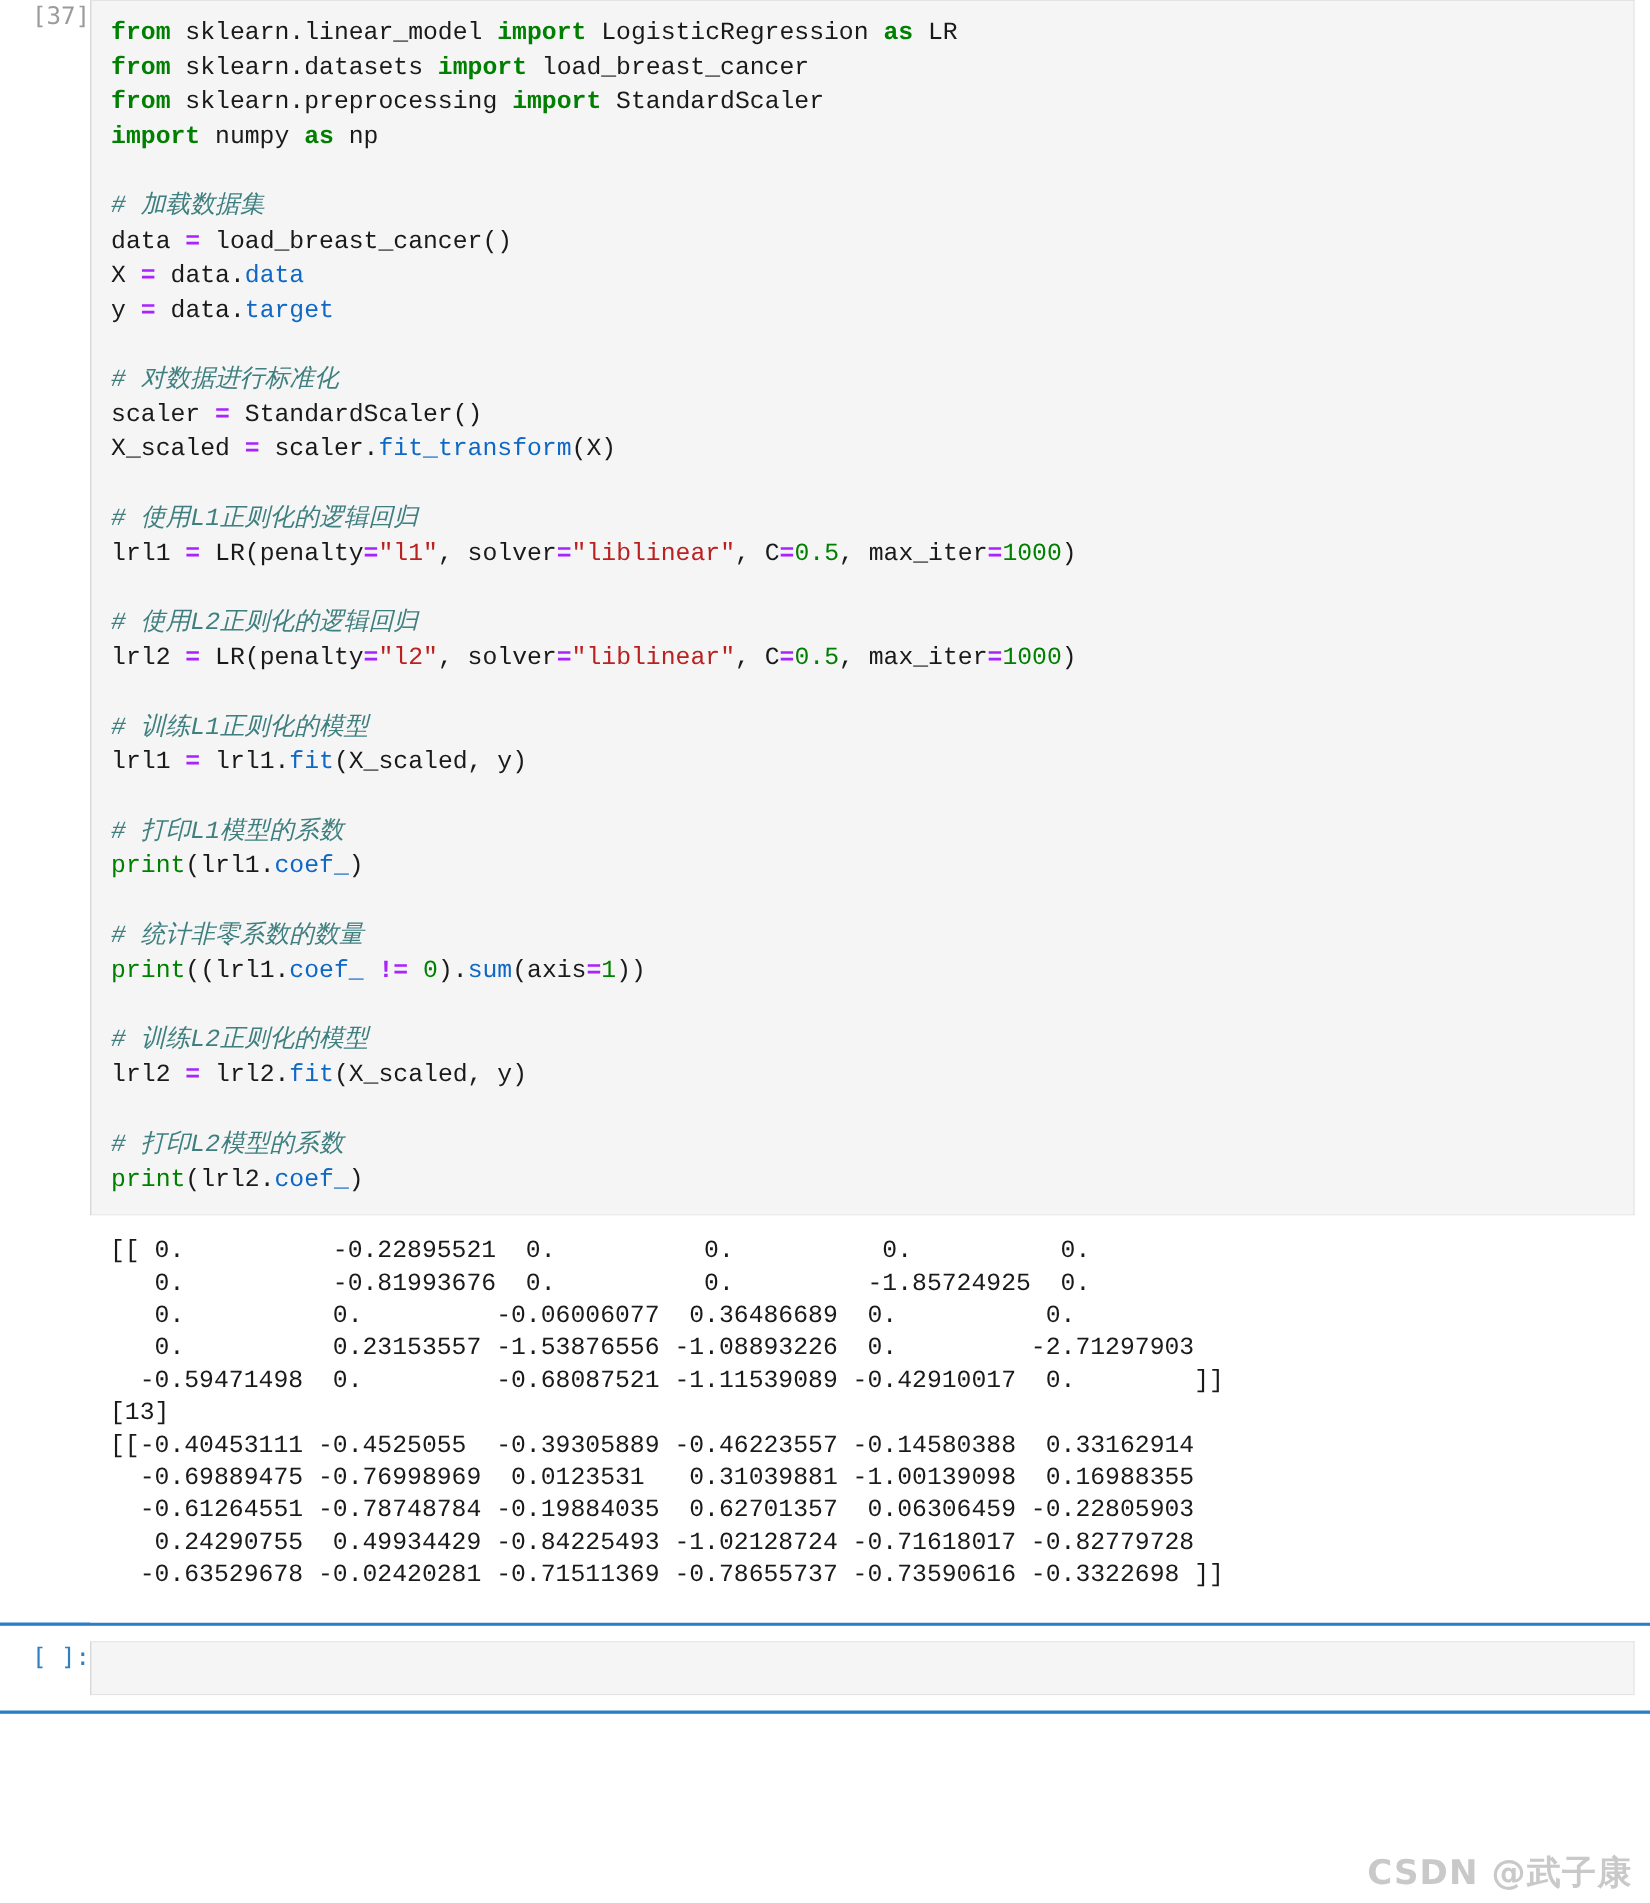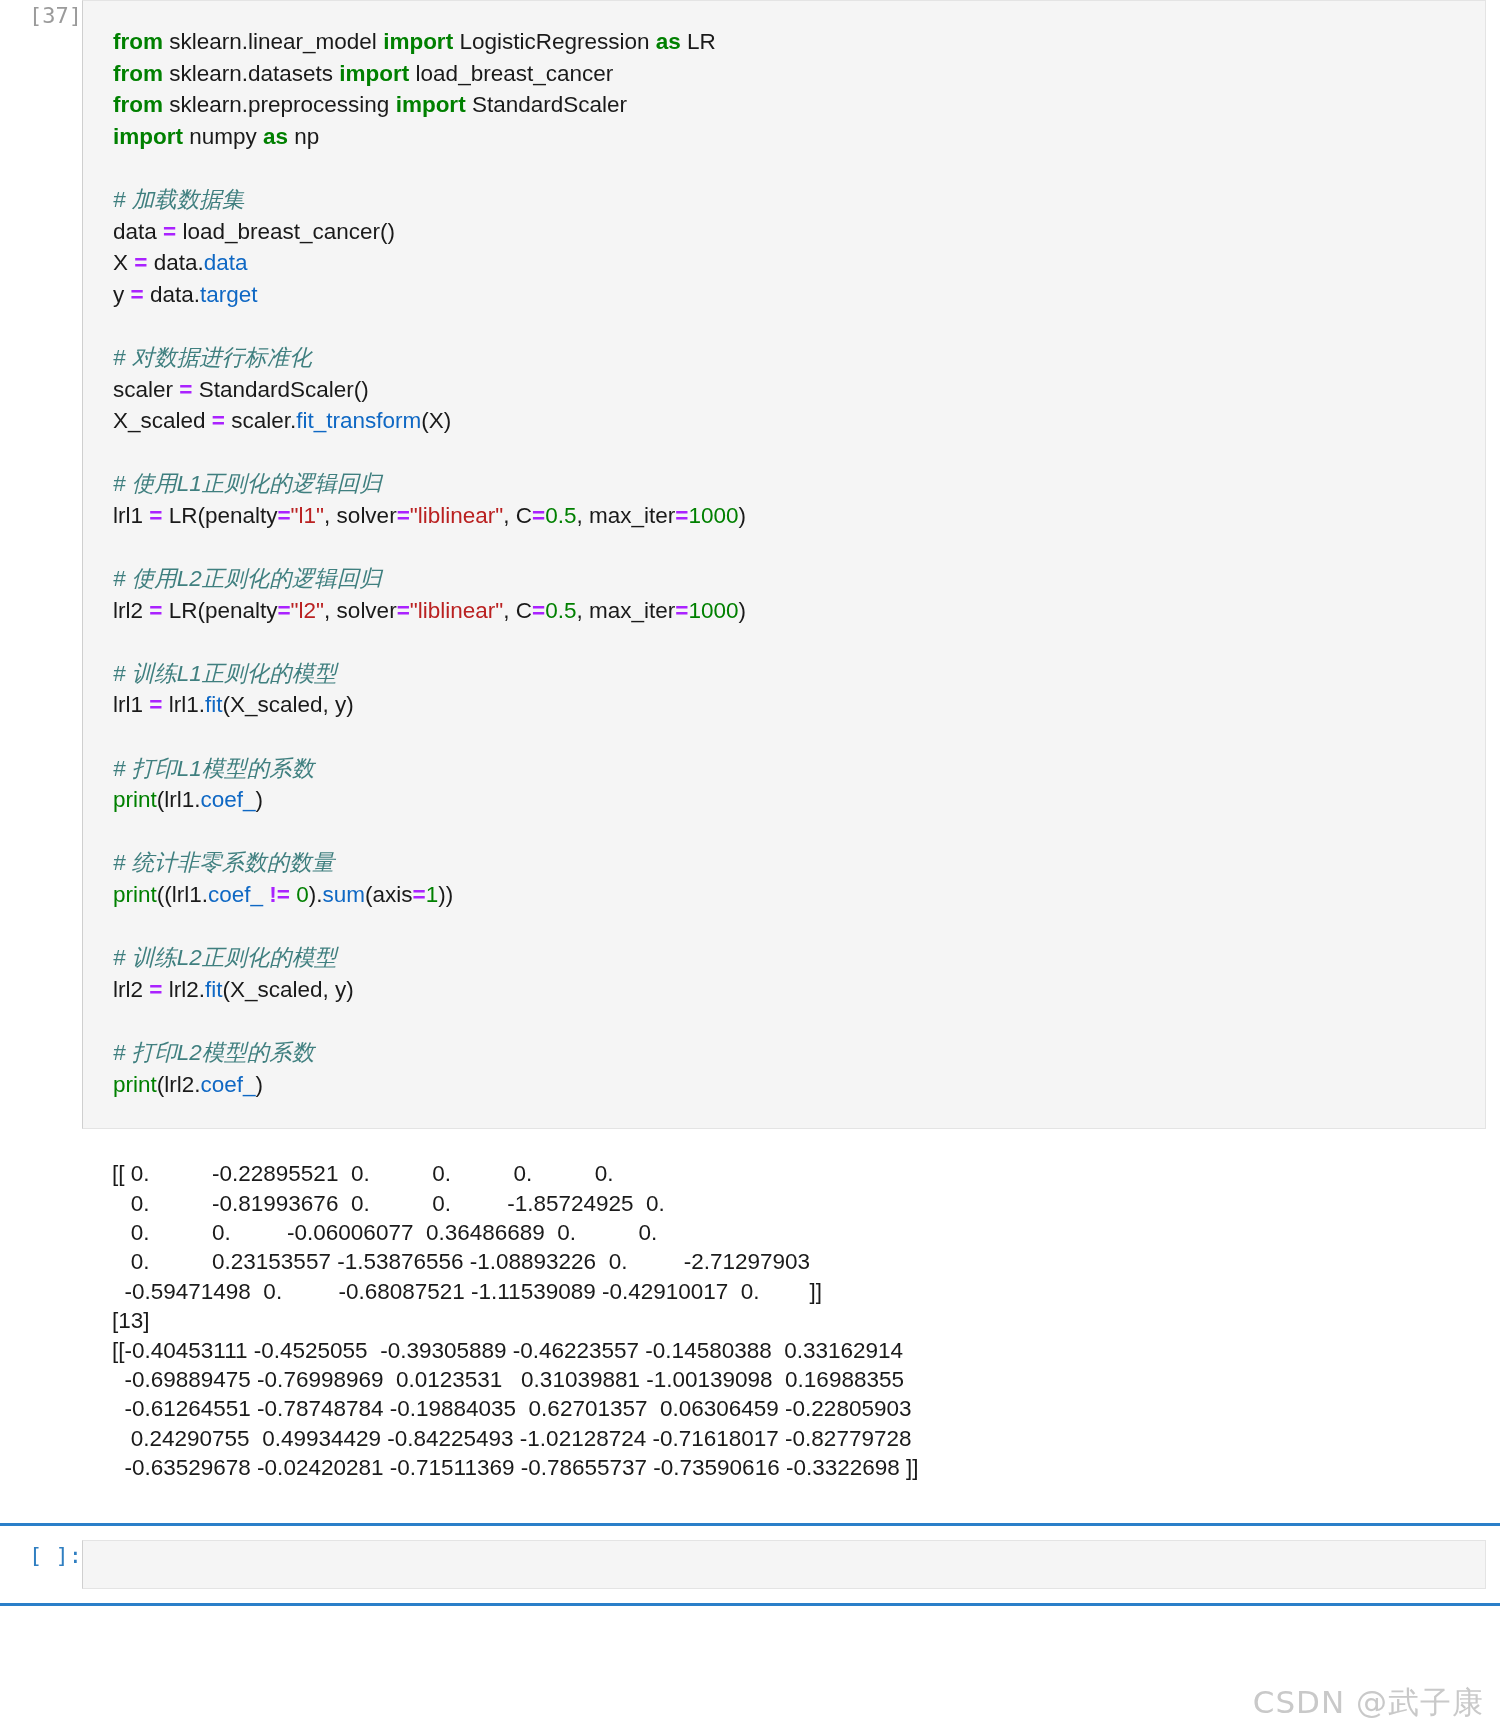--- a/index.html
+++ b/index.html
@@ -59,22 +59,22 @@
   .code-area {
     background: #f5f5f5;
     border: 1px solid #e4e4e4;
     border-left: 1px solid #cfcfcf;
     padding: 9px 14px 12px 14px;
     box-sizing: border-box;
     margin-right: 14px;
   }
 
   pre.code, pre.outtext {
-    margin: 16px;
-    font-family: Liberation Sans, sans-serif;
+    margin: 4px;
+    font-family: Liberation Mono, monospace;
     font-size: 22.5px;
     line-height: 31.6px;
     white-space: pre;
     color: #1a1a1a;
     letter-spacing: 0px;
   }
 
   
   .kw   { color: #008000; font-weight: bold; }   
   .bi   { color: #008000; }                      
@@ -120,20 +120,21 @@
   .watermark {
     position: absolute;
     right: 16px;
     bottom: 6px;
     font-family: "DejaVu Sans", "Liberation Sans", sans-serif;
     font-size: 31px;
     color: #c9c9c9;
     letter-spacing: 1px;
     user-select: none;
     white-space: pre;
+    font-weight: bold;
   }
 </style>
 </head>
 <body>
 
 <div class="notebook">
 
   <div class="cell">
     <div class="prompt">[37]:</div>
     <div class="cell-body">

